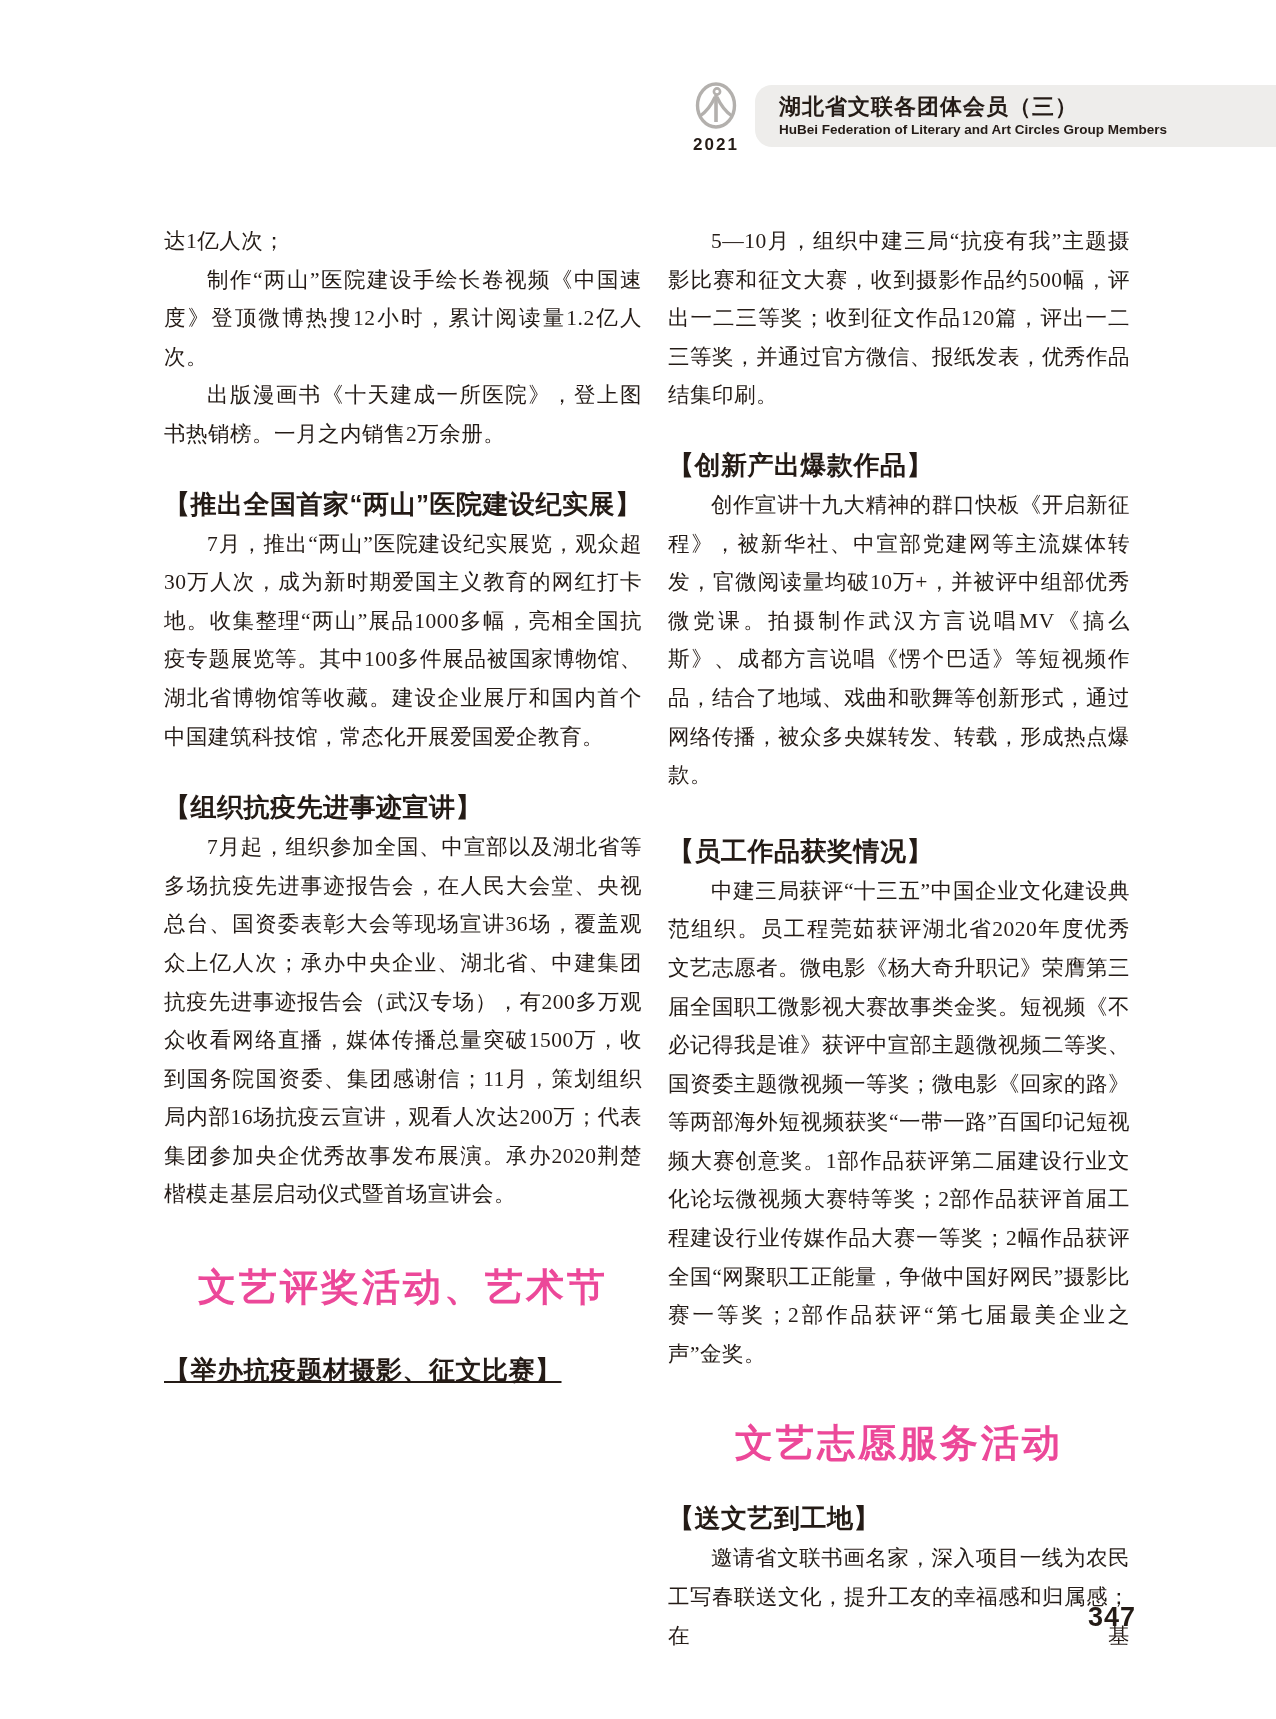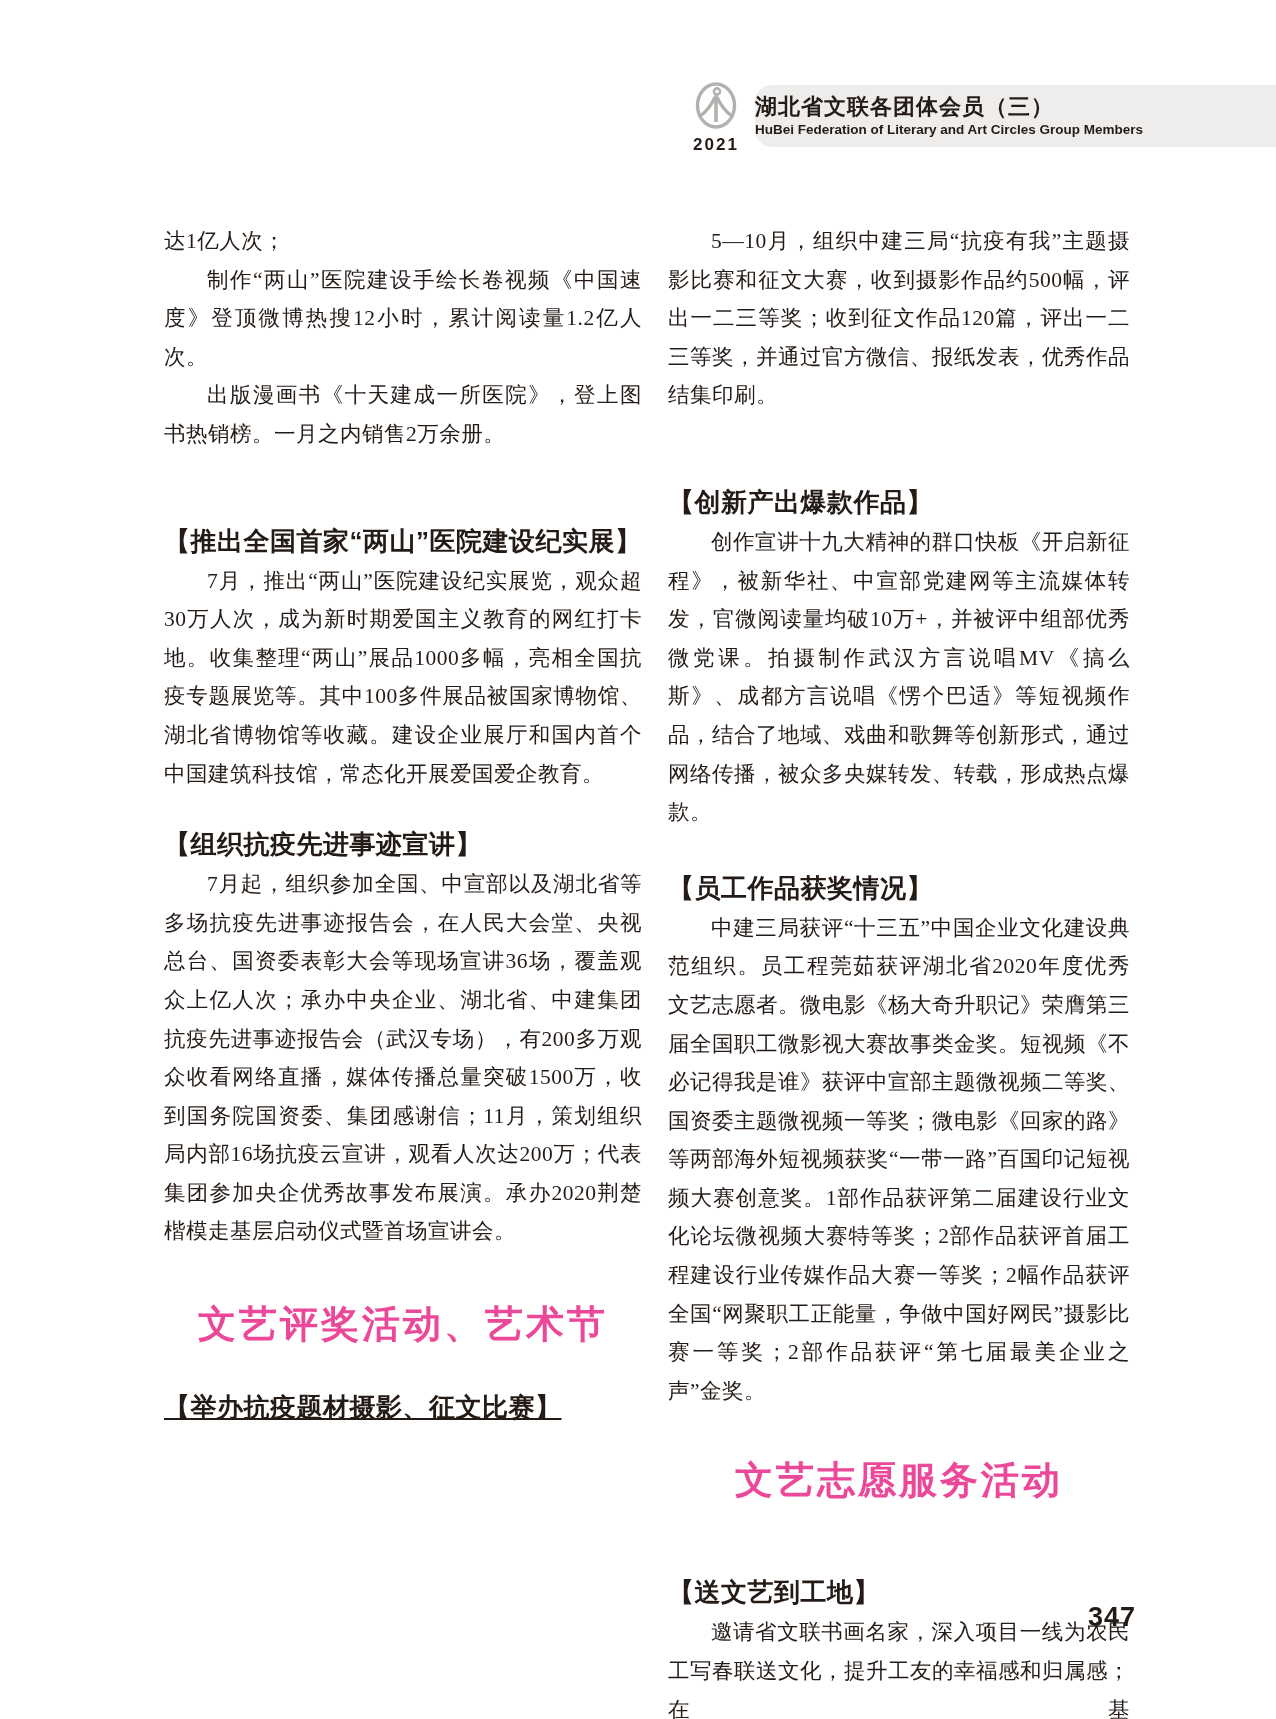--- a/index.html
+++ b/index.html
@@ -34,20 +34,21 @@
     color: #241b16;
   }
   .header-banner {
     position: absolute;
     left: 755px;
     right: 0;
     top: 85px;
     height: 62px;
     background: #eeedeb;
     border-radius: 17px 0 0 17px;
+    padding-left: 24px;
     box-sizing: border-box;
     padding-top: 9px;
   }
   .banner-title-cn {
     font-family: "Liberation Sans", "DejaVu Sans", sans-serif;
     font-weight: bold;
     font-size: 22px;
     line-height: 26px;
     color: #241b16;
     letter-spacing: 1px;
@@ -97,21 +98,21 @@
     line-height: 50px;
     letter-spacing: 3px;
     text-align: center;
     color: #ec4899;
   }
 
   
   .mt-30 { margin-top: 30px; }
   .mt-35 { margin-top: 35px; }
   .mt-37 { margin-top: 37px; text-decoration: underline; }
-  .mt-42 { margin-top: 66px; }
+  .mt-42 { margin-top: 29px; }
   .mt-45 { margin-top: 45px; }
   .mt-48 { margin-top: 48px; }
 
   
   .page-number {
     position: absolute;
     left: 1088px;
     top: 1602px;
     font-family: "Liberation Sans", "DejaVu Sans", sans-serif;
     font-weight: bold;

